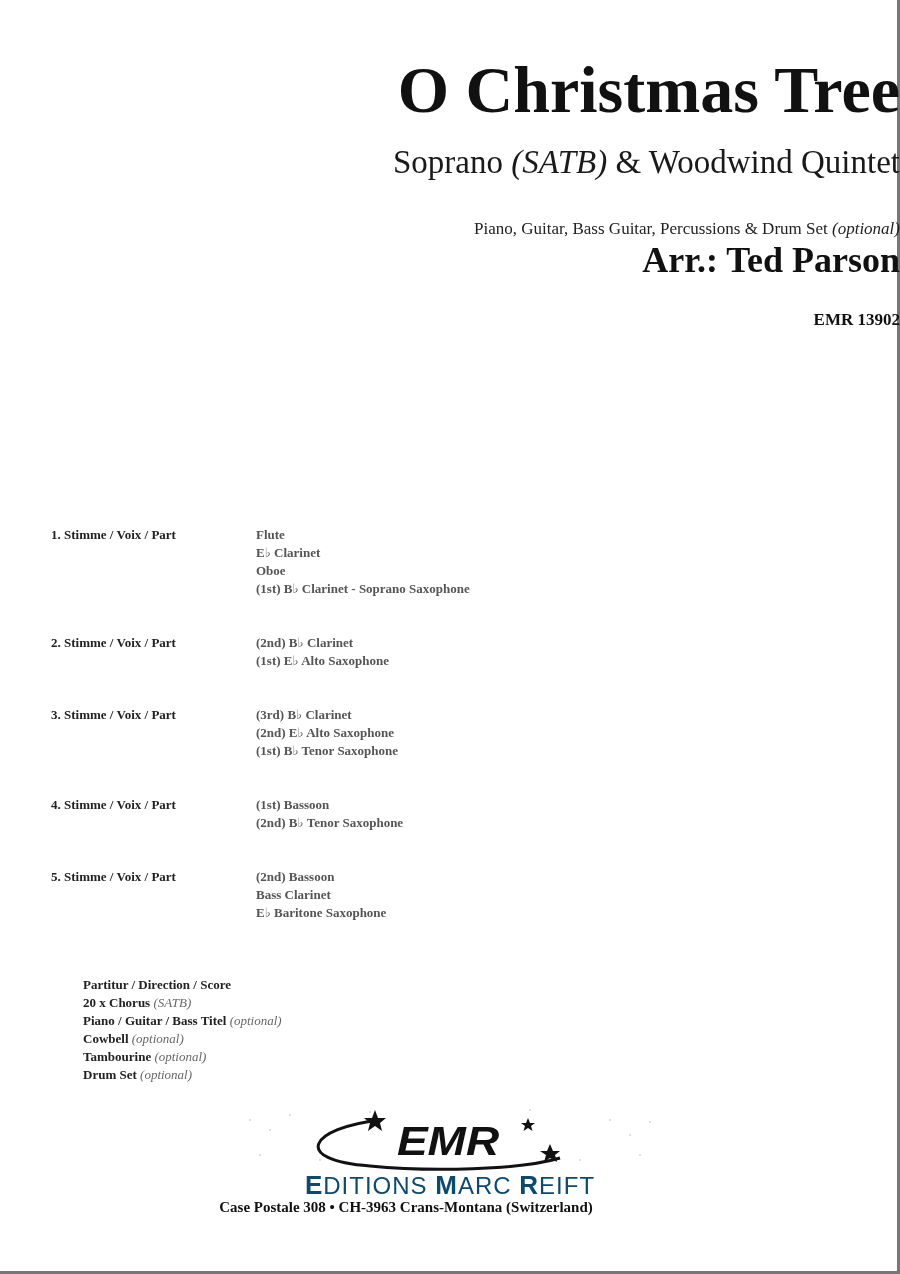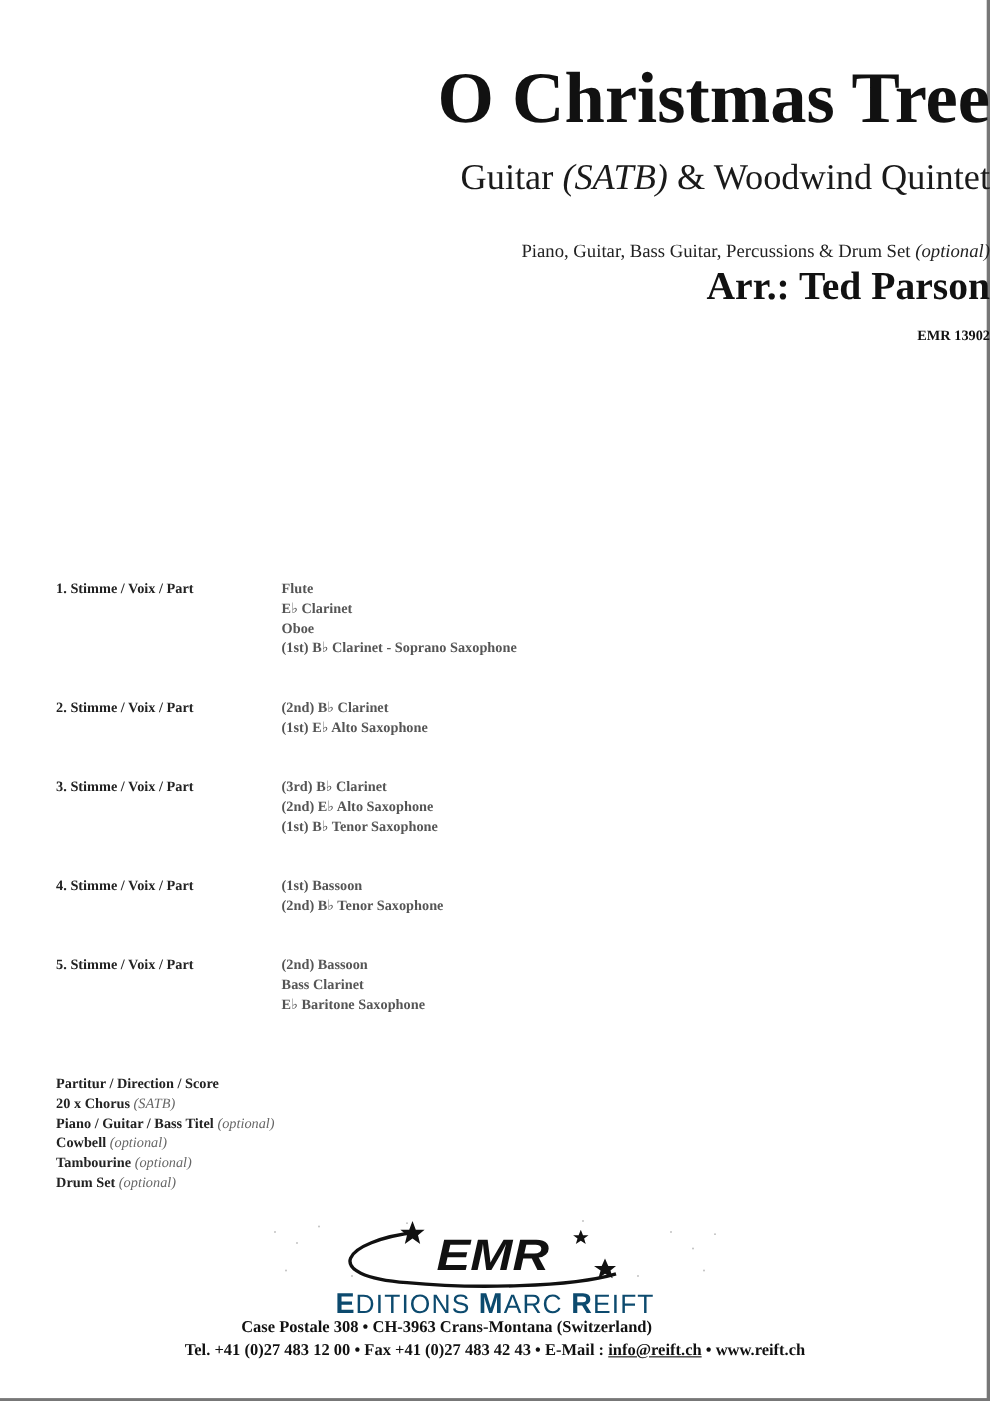--- a/index.html
+++ b/index.html
@@ -5,51 +5,51 @@
   html, body { margin: 0; padding: 0; background: #ffffff; }
   body { width: 900px; height: 1274px; position: relative; overflow: hidden;
          font-family: "Liberation Serif", "DejaVu Serif", serif; color: #111; }
   .page { position: absolute; left: 0; top: 0; width: 897px; height: 1271px;
           background: #fff; border-right: 3px solid #777; border-bottom: 3px solid #777; }
   .center { position: absolute; left: 0; width: 900px; text-align: right; white-space: nowrap; }
   .title { top: 52px; font-size: 66px; font-weight: bold; line-height: 76px; letter-spacing: 0px; }
   .subtitle { top: 142px; font-size: 33px; line-height: 40px; color: #1a1a1a; }
   .instruments { top: 198px; font-size: 17px; line-height: 22px; color: #222; margin-top: 20px; }
   .arranger { top: 238px; font-size: 36px; font-weight: bold; line-height: 44px; }
-  .catalog { top: 294px; font-size: 13px; font-weight: bold; line-height: 22px; }
+  .catalog { top: 309px; font-size: 17px; font-weight: bold; line-height: 22px; }
   .notice { top: 384px; font-size: 21px; font-weight: bold; line-height: 27px; }
   .notice div { height: 27px; }
   .parts { position: absolute; left: 51px; top: 526px; width: 700px; }
   .part-group { position: absolute; left: 0; width: 700px; }
   .part-label { position: absolute; left: 0; top: 0; font-size: 13px; font-weight: bold; line-height: 18px; color: #222; }
   .part-list { position: absolute; left: 205px; top: 0; font-size: 13px; line-height: 18px; color: #555; }
   .part-list div { height: 18px; white-space: nowrap; font-weight: bold; }
   .extras { position: absolute; left: 51px; top: 976px; font-size: 13px; line-height: 18px; color: #222; }
-  .extras div { height: 18px; white-space: nowrap; font-weight: bold; }
+  .extras div { height: 18px; white-space: nowrap; font-weight: bold; margin-left: 32px; }
   .extras .opt { font-style: italic; font-weight: normal; color: #666; }
   .it { font-style: italic; }
   .logo { position: absolute; left: 230px; top: 1100px; width: 440px; height: 96px; }
   .brand { position: absolute; left: 0; top: 1172px; width: 900px; text-align: center;
            font-family: "Liberation Sans", "DejaVu Sans", sans-serif; font-size: 24px;
            letter-spacing: 1px; line-height: 26px; color: #0c4a6e; }
   .brand b { font-weight: 900; font-size: 26px; }
   .address { position: absolute; left: 0; top: 1197px; width: 812px; text-align: center;
              font-size: 15px; font-weight: bold; line-height: 20px; }
   .contact { position: absolute; left: 0; top: 1218px; width: 900px; text-align: center;
              font-size: 15px; font-weight: bold; line-height: 20px; }
   .contact a { color: #111; text-decoration: underline; }
 </style>
 </head>
 <body>
 
 <div class="page">
 
   <div class="center title">O Christmas Tree</div>
 
-  <div class="center subtitle"><span>Guitar </span><span class="it">(SATB)</span><span> &amp; Woodwind Quintet</span></div>
+  <div class="center subtitle"><span>Soprano </span><span class="it">(SATB)</span><span> &amp; Woodwind Quintet</span></div>
 
   <div class="center instruments"><span>Piano, Guitar, Bass Guitar, Percussions &amp; Drum Set </span><span class="it">(optional)</span></div>
 
   <div class="center arranger">Arr.: Ted Parson</div>
 
   <div class="center catalog">EMR 13902</div>
 
 
   <div class="parts">
     <div class="part-group" style="top:0px;">
@@ -121,15 +121,14 @@
     <text x="218" y="55" text-anchor="middle" font-family="Liberation Sans, DejaVu Sans, sans-serif" font-weight="900" font-size="40" font-style="italic" fill="#111" transform="scale(1.15,1)" transform-origin="218 40">EMR</text>
     <path d="M 145 10 l 3 8 l 8 0 l -6 5 l 2 8 l -7 -5 l -7 5 l 2 -8 l -6 -5 l 8 0 z" fill="#111"></path>
     <path d="M 298 18 l 2 5 l 5 0 l -4 3 l 1.5 5 l -4.5 -3 l -4.5 3 l 1.5 -5 l -4 -3 l 5 0 z" fill="#111"></path>
     <path d="M 320 44 l 3 7 l 7 0 l -5 4 l 2 7 l -7 -4 l -6 4 l 2 -7 l -6 -4 l 7 0 z" fill="#111"></path>
   </svg>
 
   <div class="brand"><b>E</b><span>DITIONS </span><b>M</b><span>ARC </span><b>R</b><span>EIFT</span></div>
 
   <div class="address">Case Postale 308 • CH-3963 Crans-Montana (Switzerland)</div>
 
-  <div class="contact"><span>Tel. +41 (0)27 483 12 00 • Fax +41 (0)27 483 42 43 • E-Mail : </span><a>info@reift.ch</a><span> • </span><span>www.reift.ch</span></div>
 
 </div>
 
 </body></html>

